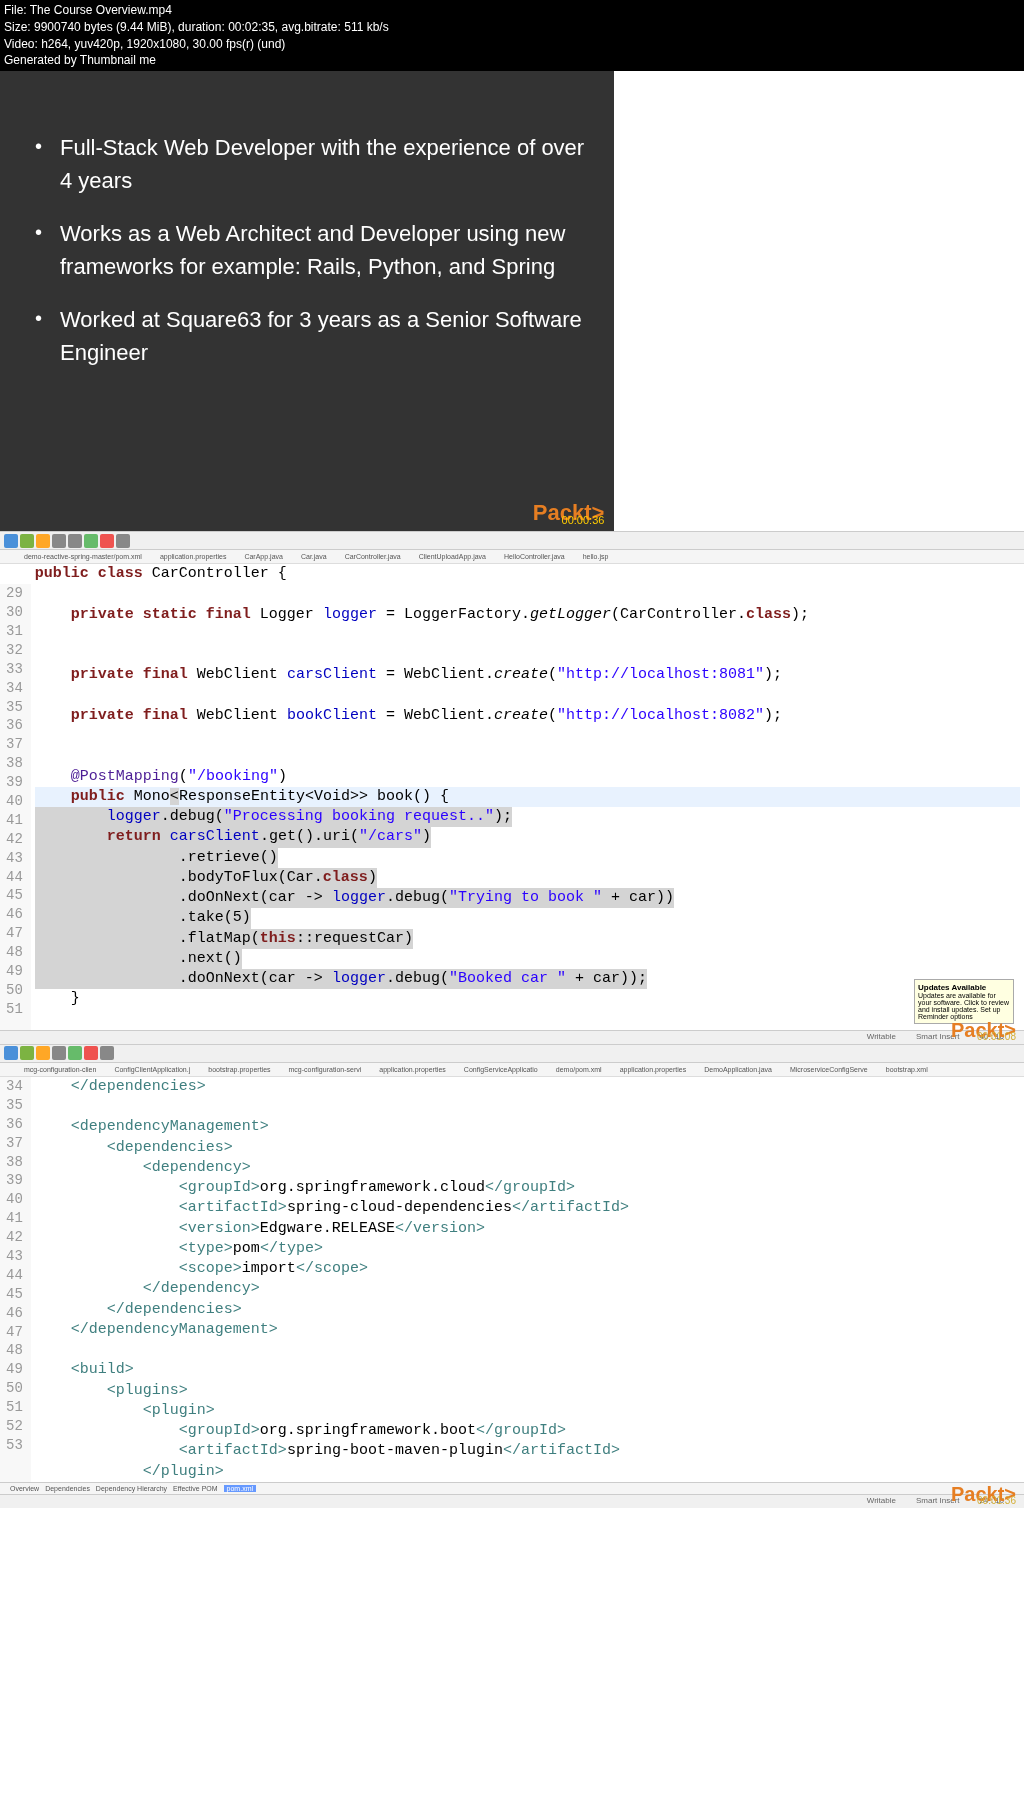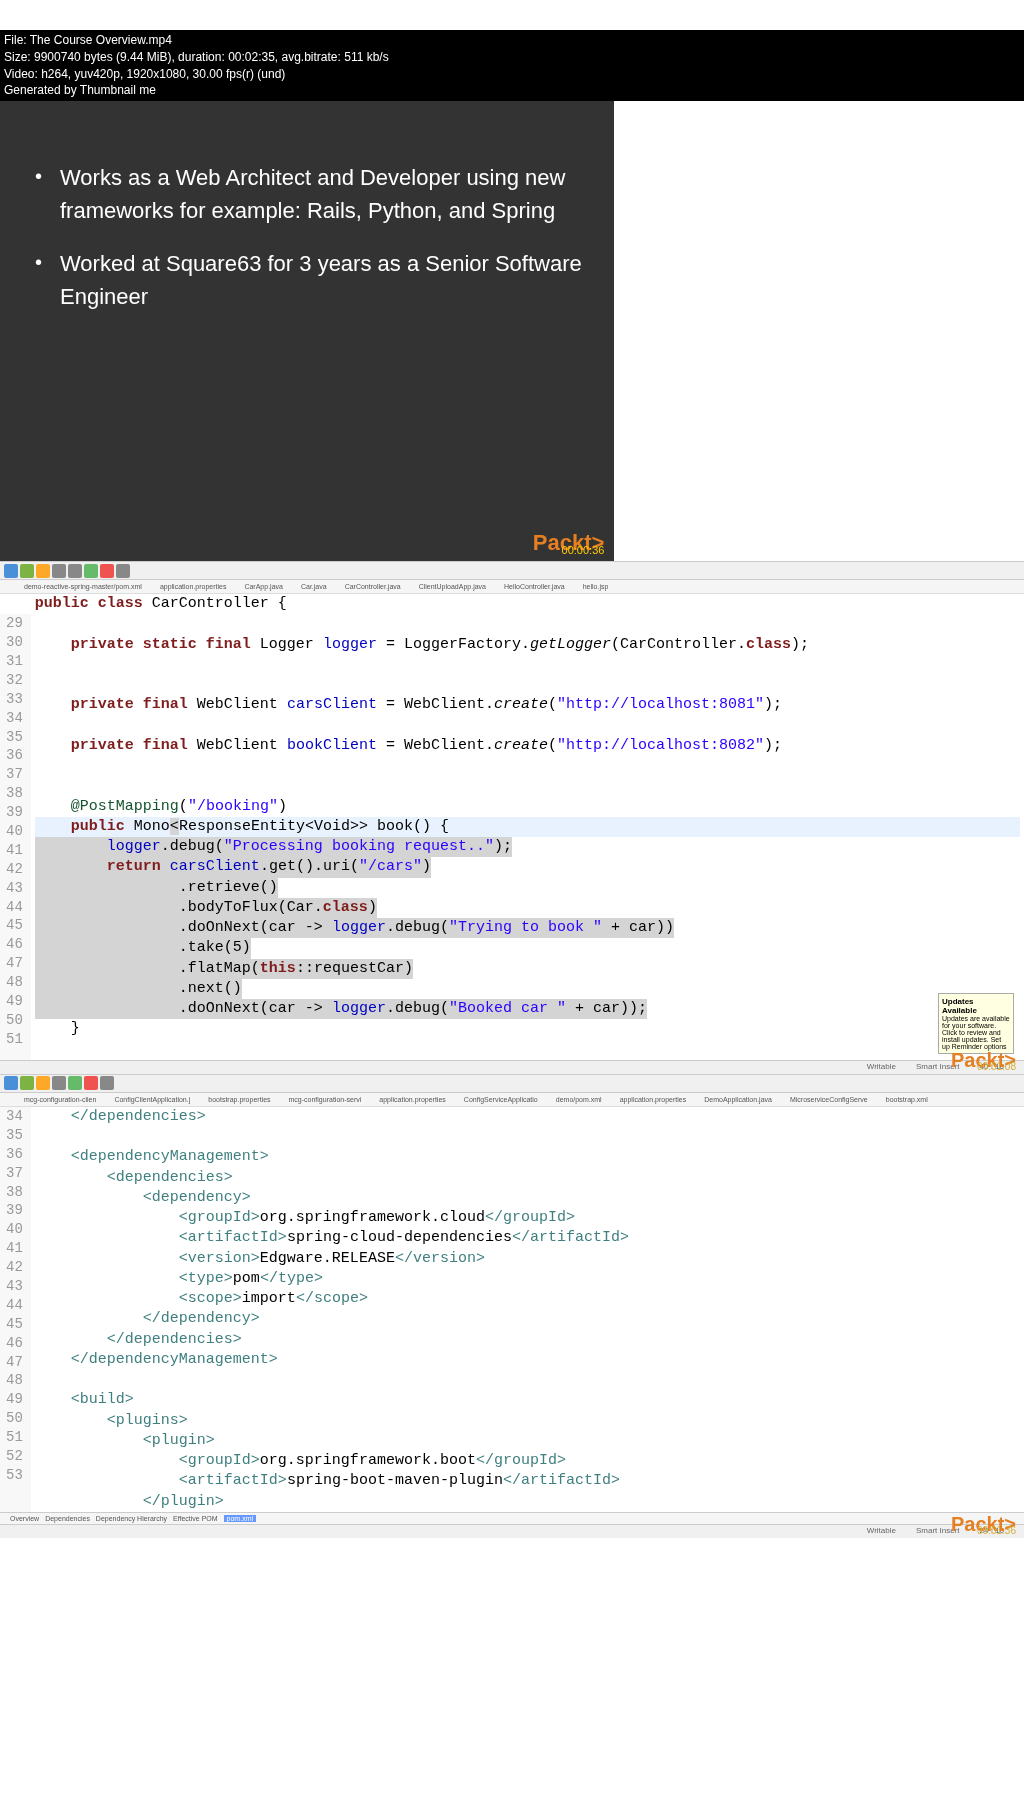--- a/index.html
+++ b/index.html
@@ -1,18 +1,18 @@
 <!DOCTYPE html>
 <html><head>
   <meta charset="utf-8">
   <style>
     * { margin: 0; padding: 0; box-sizing: border-box; }
     body { width: 1024px; font-family: sans-serif; background: #fff; }
     
-    .video-header { background: #000; color: #fff; padding: 2px 4px; font-size: 12px; line-height: 1.4; margin-top: 30px; }
+    .video-header { background: #000; color: #fff; padding: 2px 4px; font-size: 12px; line-height: 1.4; }
     
     .slide-section { display: flex; height: 460px; }
     .slide-left { width: 40%; background: #fff; display: flex; flex-direction: column; align-items: center; justify-content: center; }
     .avatar { width: 260px; height: 260px; border-radius: 50%; background: radial-gradient(circle at 50% 40%, #e8c5a0 0%, #e8c5a0 15%, #d81e1e 15%, #d81e1e 40%, #d81e1e 50%, #f5e642 50%, #e63946 55%, #d81e1e 65%, #8b7355 90%); margin-bottom: 20px; position: relative; overflow: hidden; }
     .avatar::before { content: ''; position: absolute; top: 25%; left: 35%; width: 30%; height: 25%; background: #e8c5a0; border-radius: 50%; }
     .presenter-name { color: #2e74b5; font-size: 28px; font-weight: 400; }
     .slide-right { width: 60%; background: #333333; color: #fff; padding: 60px 30px 20px 30px; position: relative; }
     .bullet-list { list-style: none; }
     .bullet-list li { font-size: 22px; line-height: 1.5; margin-bottom: 20px; padding-left: 30px; position: relative; }
     .bullet-list li::before { content: '•'; position: absolute; left: 5px; font-size: 20px; }
@@ -26,27 +26,27 @@
     .ide-tab { padding: 1px 4px; }
     .code-area { font-family: 'Courier New', monospace; font-size: 15px; line-height: 1.35; display: flex; background: #fff; }
     .gutter { background: #f8f8f8; color: #999; text-align: right; padding: 0 8px 0 6px; font-size: 14px; user-select: none; }
     .code-content { flex: 1; padding: 0 4px; white-space: pre; overflow: hidden; }
     .hl-line { background: #e8f2fe; display: inline-block; width: 100%; }
     .sel-bg { background: #d4d4d4; }
     
     .kw-purple { color: #7f1d1d; font-weight: bold; }
     .kw-blue { color: #0000c0; }
     .str-blue { color: #2a00ff; }
-    .anno { color: #14532d; }
+    .anno { color: #4c1d95; }
     
     .tag { color: #3f7f7f; text-align: right; }
     
     .ide-statusbar { background: #f0f0f0; height: 14px; font-size: 8px; color: #666; display: flex; justify-content: flex-end; gap: 20px; padding: 1px 20px; border-top: 1px solid #ccc; }
     
-    .popup { position: absolute; right: 10px; bottom: 20px; background: #ffffe1; border: 1px solid #aaa; width: 76px; font-size: 7px; padding: 3px; }
+    .popup { position: absolute; right: 10px; bottom: 20px; background: #ffffe1; border: 1px solid #aaa; width: 100px; font-size: 7px; padding: 3px; }
     .popup-title { font-weight: bold; font-size: 8px; }
     .packt-overlay { position: absolute; bottom: 2px; right: 8px; color: #e67e22; font-size: 20px; font-weight: bold; z-index: 3; }
     .ts-overlay { position: absolute; bottom: 2px; right: 8px; color: #d4af37; font-size: 10px; z-index: 4; }
     
     .bottom-tabs { background: #f5f5f5; font-size: 7px; color: #555; padding: 2px 10px; border-top: 1px solid #ccc; }
     .bottom-tabs span { margin-right: 4px; }
     .active-tab { background: #6699ff; color: #fff; padding: 0 3px; }
   </style>
 </head>
 <body>
@@ -54,20 +54,21 @@
 <div class="video-header">
   <div>File: The Course Overview.mp4</div>
   <div>Size: 9900740 bytes (9.44 MiB), duration: 00:02:35, avg.bitrate: 511 kb/s</div>
   <div>Video: h264, yuv420p, 1920x1080, 30.00 fps(r) (und)</div>
   <div>Generated by Thumbnail me</div>
 </div>
 
 <div class="slide-section">
   <div class="slide-right">
     <ul class="bullet-list">
+      <li>Full-Stack Web Developer with the experience of over 4 years</li>
       <li>Works as a Web Architect and Developer using new frameworks for example: Rails, Python, and Spring</li>
       <li>Worked at Square63 for 3 years as a Senior Software Engineer</li>
     </ul>
     <div class="packt-logo">Packt&gt;</div>
     <div class="timestamp">00:00:36</div>
   </div>
 </div>
 
 <div class="ide-section" style="position:relative;">
   <div class="ide-toolbar">

